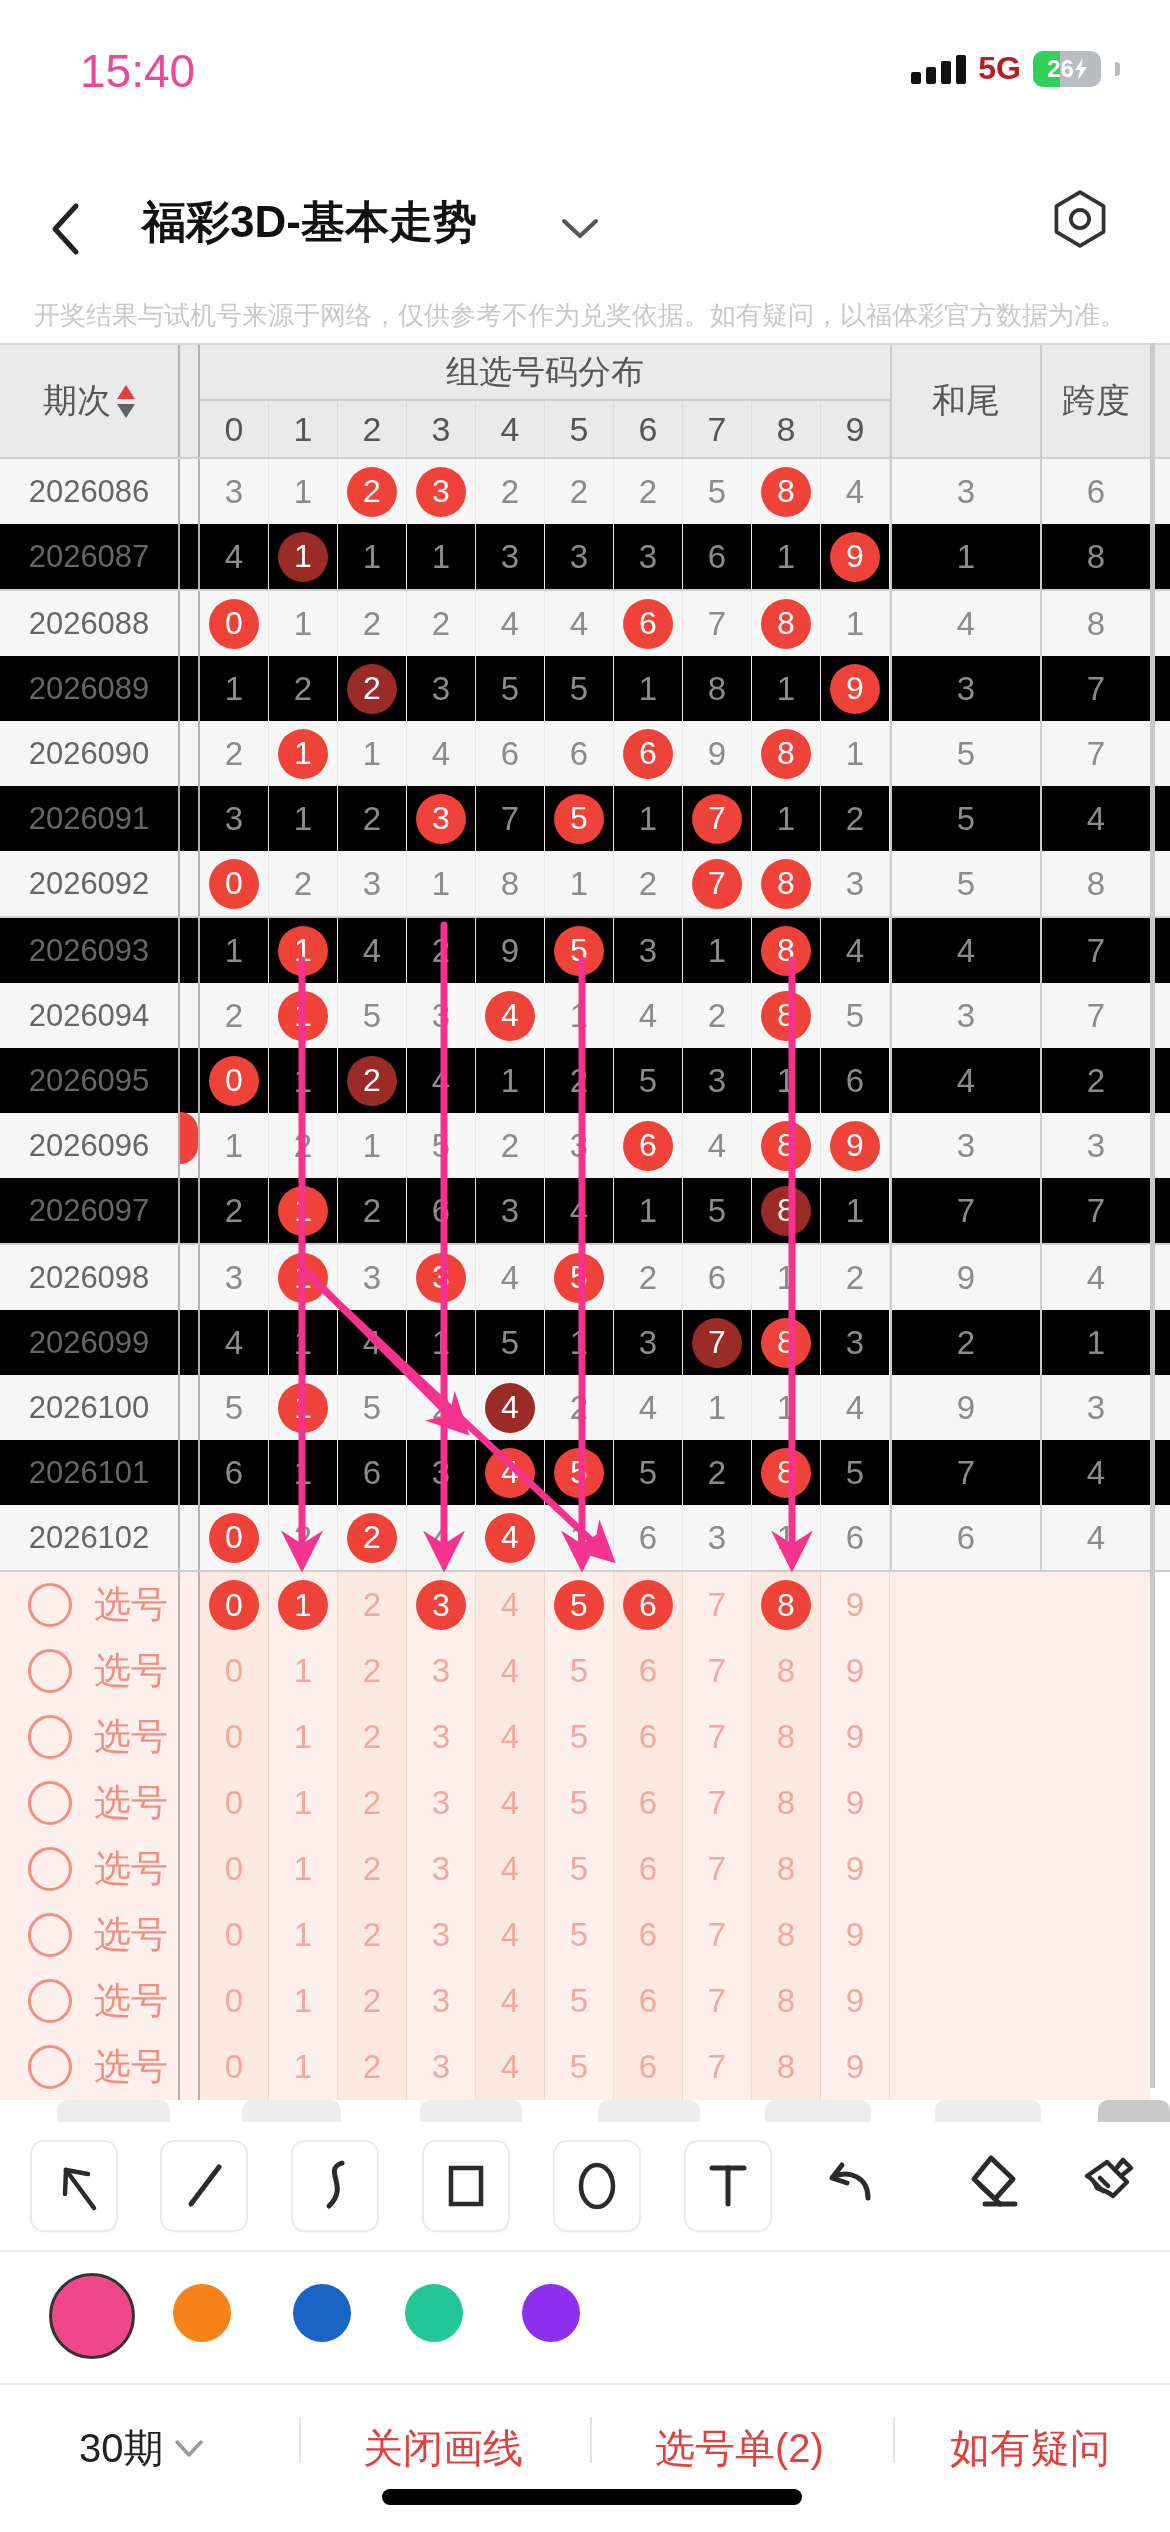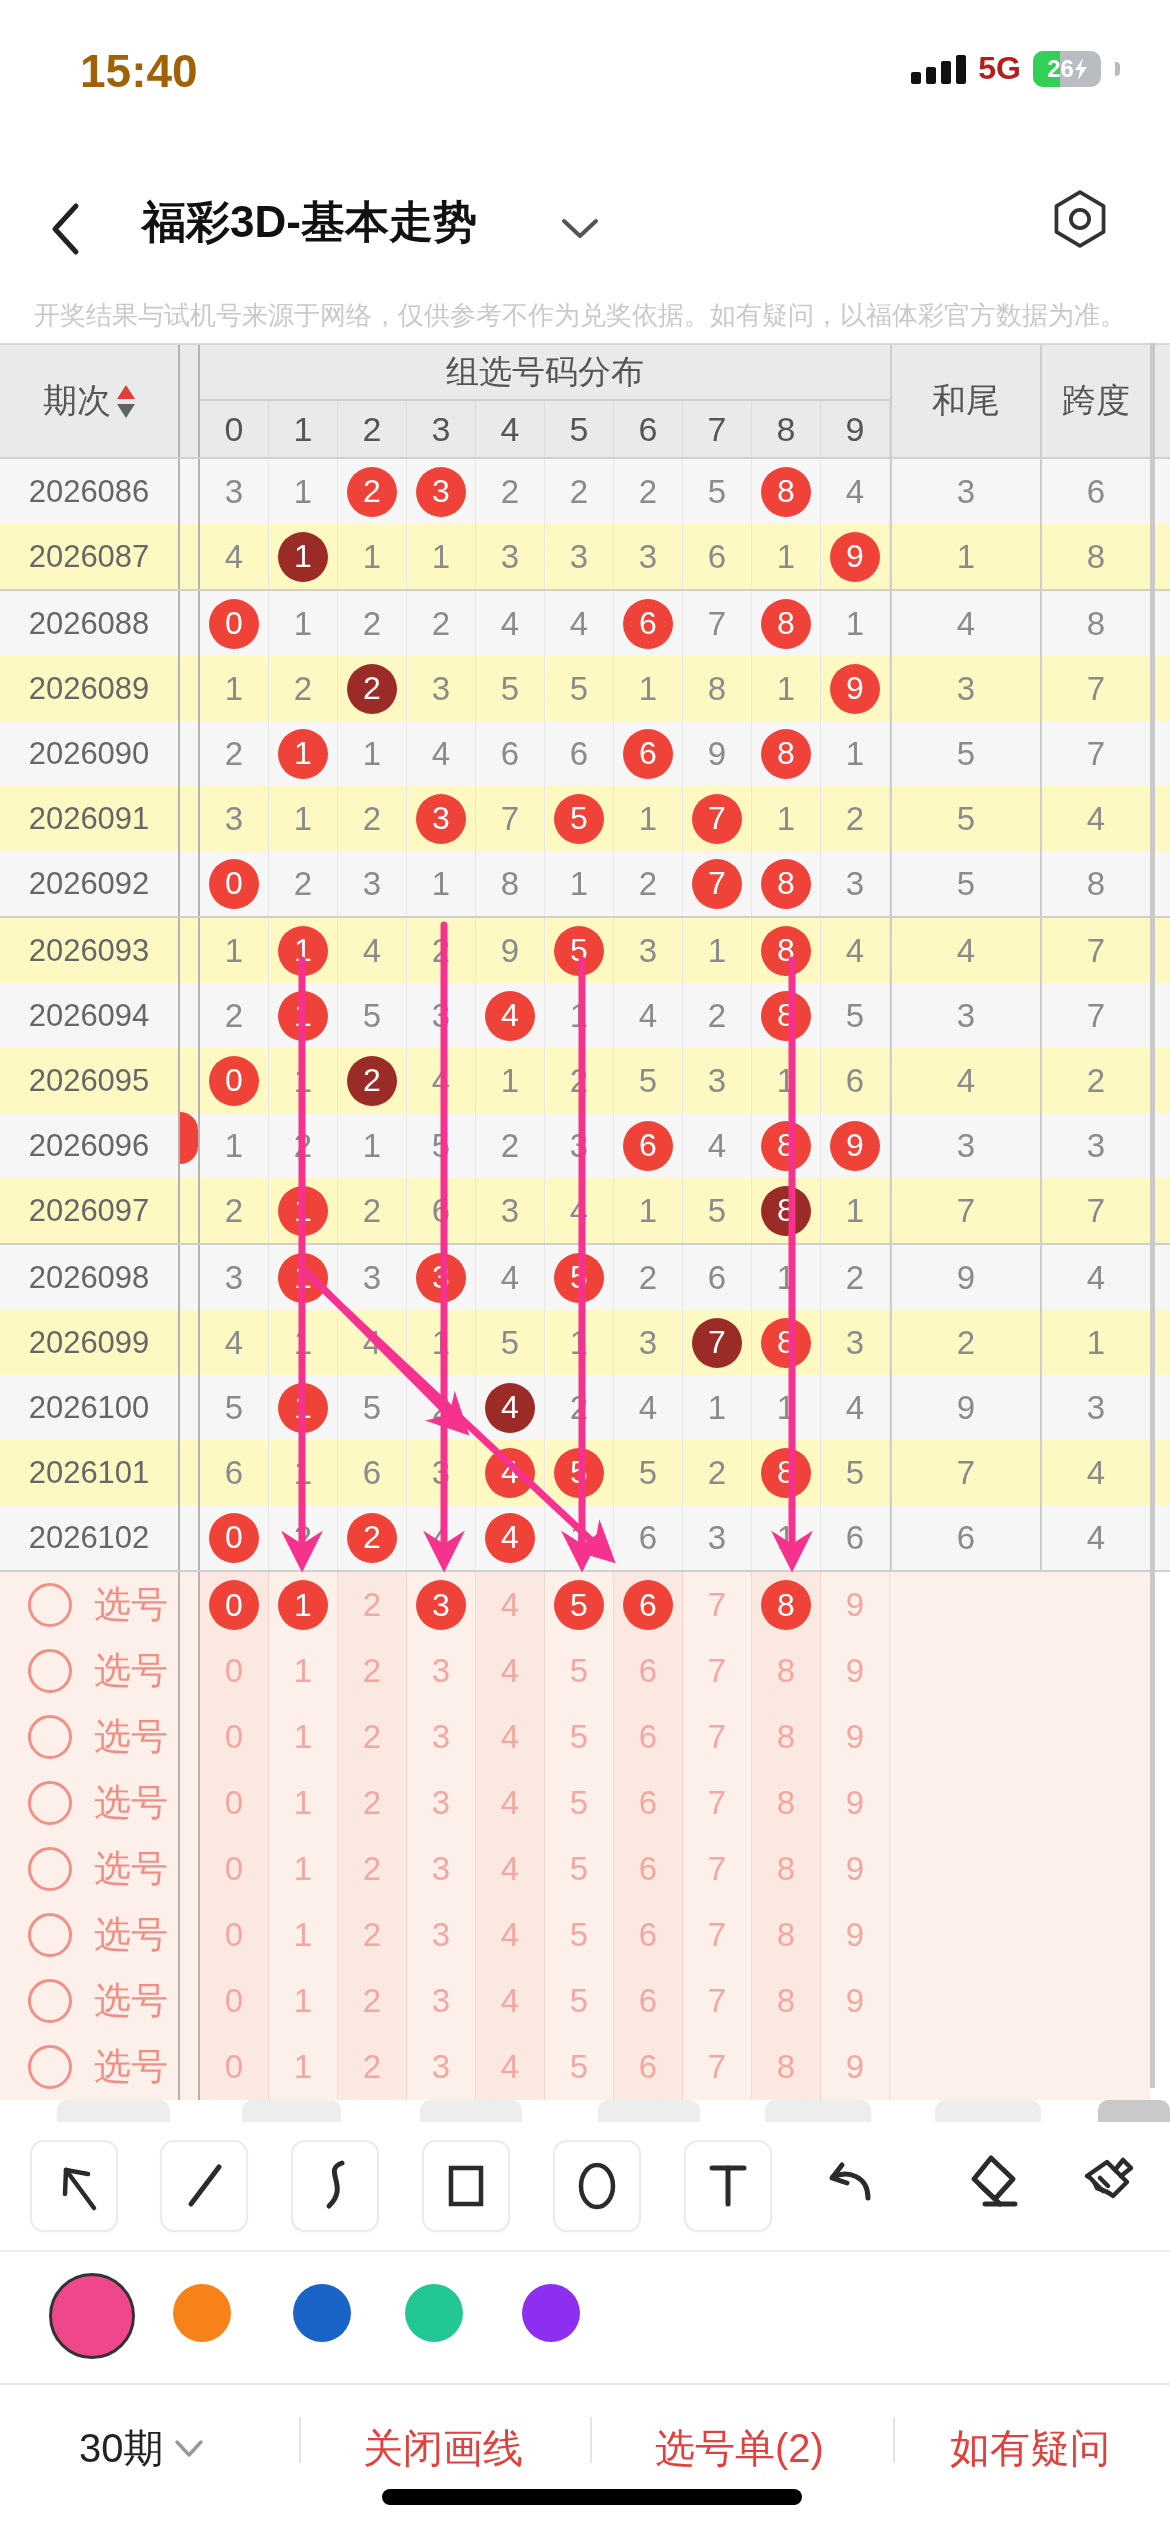--- a/index.html
+++ b/index.html
@@ -1,39 +1,39 @@
 <!DOCTYPE html>
 <html><head>
 <meta charset="utf-8">
 <style>
   html,body{margin:0;padding:0;background:#888;}
   #app{position:relative;width:1170px;height:2532px;background:#ffffff;overflow:hidden;
        font-family:"Liberation Sans","DejaVu Sans",sans-serif;}
   
   .statusbar{position:absolute;left:0;top:0;width:1170px;height:100px;}
-  .time{position:absolute;left:80px;top:44px;font-size:46px;font-weight:bold;color:#a16207;}
+  .time{position:absolute;left:80px;top:44px;font-size:46px;font-weight:normal;color:#ec4899;}
   .sbright{position:absolute;right:50px;top:50px;display:flex;align-items:center;gap:12px;}
   .bars{display:flex;align-items:flex-end;gap:5px;height:30px;}
   .bars i{display:block;width:10px;background:#111;border-radius:2px;}
   .net{font-size:32px;font-weight:bold;color:#b91c1c;}
   .batt{position:relative;width:68px;height:36px;border-radius:10px;background:#b9bdc1;overflow:hidden;}
   .batt .fill{position:absolute;left:0;top:0;bottom:0;width:27px;background:#33d057;}
   .batt .txt{position:absolute;inset:0;display:flex;align-items:center;justify-content:center;
              color:#fff;font-weight:bold;font-size:24px;gap:1px;}
   .cap{width:5px;height:14px;background:#b9bdc1;border-radius:0 4px 4px 0;margin-left:2px;}
   
   .nav{position:absolute;left:0;top:175px;width:1170px;height:110px;}
   .back{position:absolute;left:48px;top:26px;}
   .title{position:absolute;left:142px;top:18px;font-size:44px;font-weight:bold;color:#111;}
   .caret{position:absolute;left:560px;top:42px;}
   .gear{position:absolute;left:1052px;top:14px;}
   .disclaimer{position:absolute;left:34px;top:298px;font-size:26px;color:#c9c9c9;width:1120px;}
   
   .table{position:absolute;left:0;top:343px;width:1170px;border-top:2px solid #d8d8d8;}
-  .trow{display:flex;height:65px;align-items:stretch;background:#fef9c3;}
+  .trow{display:flex;height:65px;align-items:stretch;background:#000000;}
   .trow.alt{background:#f6f6f6;}
   .trow.gsep{border-bottom:2px solid #cfcfcf;}
   .c{display:flex;align-items:center;justify-content:center;box-sizing:border-box;}
   .c.period{width:178px;font-size:31px;color:#666;}
   .c.gap{width:22px;border-left:2px solid #b2b2b2;border-right:2px solid #b2b2b2;}
   .c.num{width:69px;font-size:33px;color:#8b8b8b;border-right:1px solid #e8e8e8;}
   .c.hewei{width:150px;font-size:33px;color:#8b8b8b;border-left:2px solid #cdcdcd;}
   .c.kuadu{width:110px;font-size:33px;color:#8b8b8b;border-left:2px solid #cdcdcd;}
   .c.pad{width:20px;}
   .ball{display:flex;align-items:center;justify-content:center;width:50px;height:50px;

